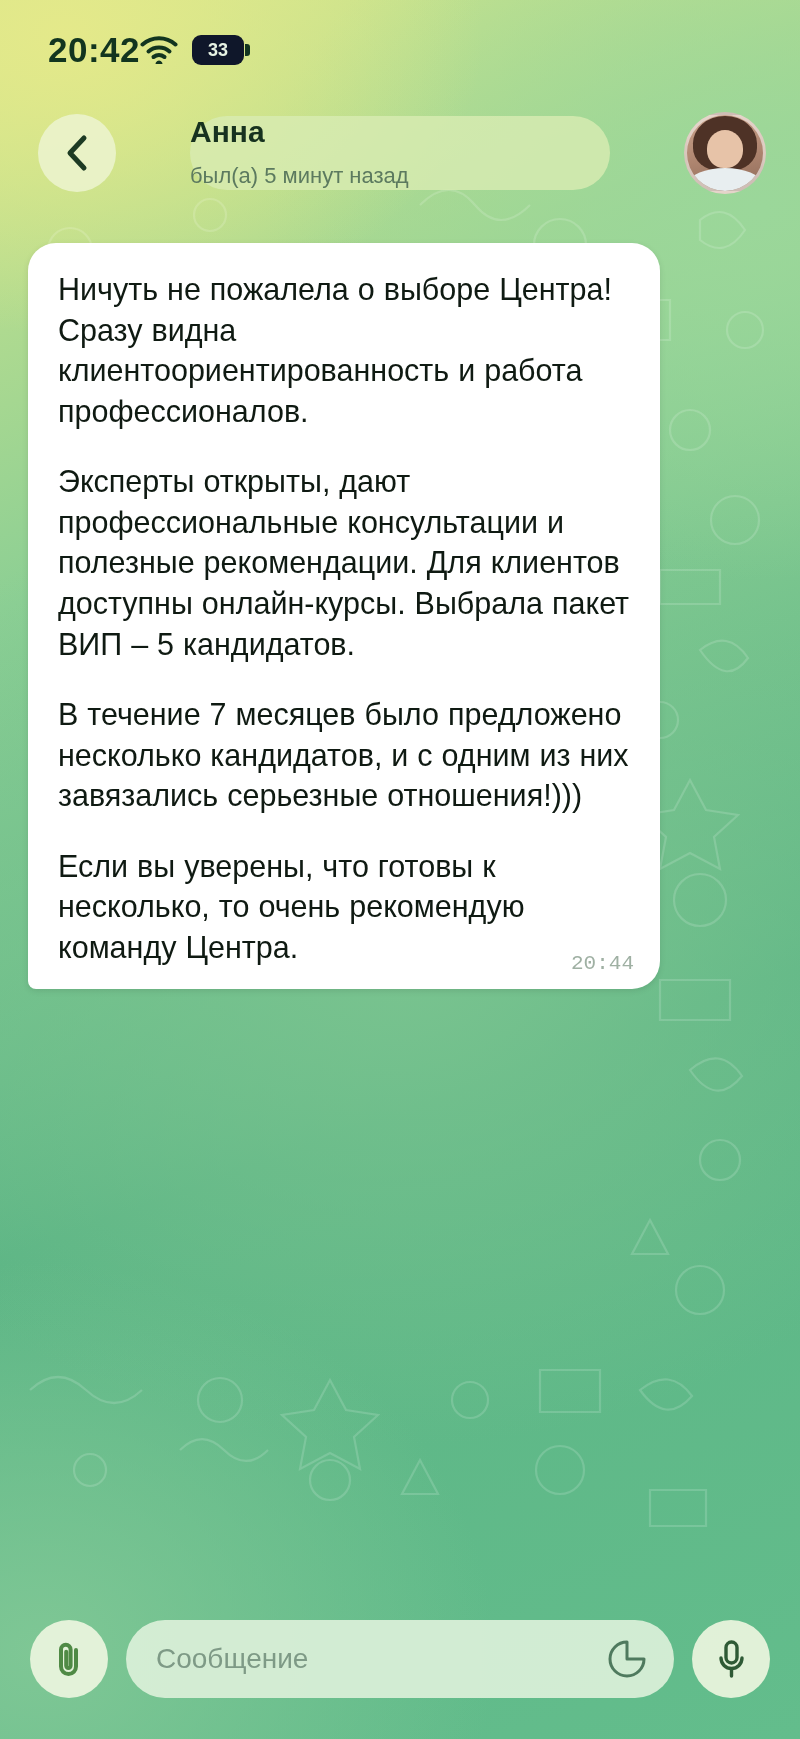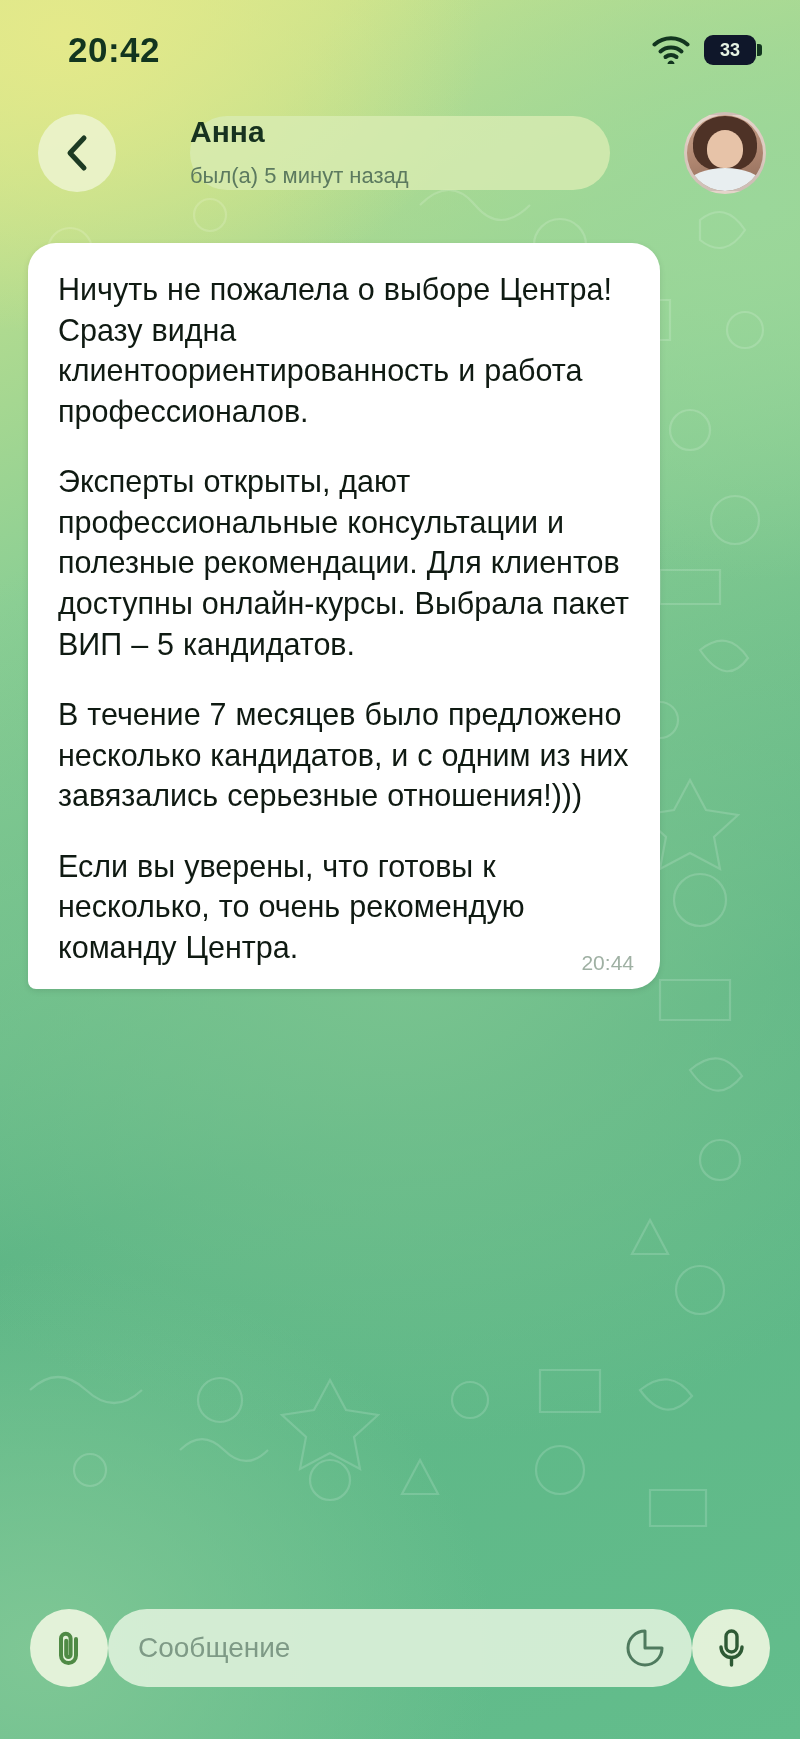--- a/index.html
+++ b/index.html
@@ -25,24 +25,22 @@
     opacity: 0.20;
     pointer-events: none;
   }
 
   
   .statusbar {
     position: relative;
     height: 100px;
     display: flex;
     align-items: center;
-    justify-content: space-between;
     padding: 0 44px 0 48px;
     color: #173a22;
-    margin-left: 20px;
   }
   .status-time {
     font-size: 35px;
     font-weight: bold;
     letter-spacing: 0.5px;
     color: #12351f;
   }
   .status-right {
     display: flex;
     align-items: center;
@@ -183,32 +181,34 @@
   }
   .bubble p + p {
     margin-top: 30px;
   }
   .msg-time {
     position: absolute;
     right: 26px;
     bottom: 14px;
     font-size: 21px;
     color: #9fb0a3;
+    font-family: Liberation Mono, monospace;
   }
 
   
   .inputbar {
     position: absolute;
     left: 0;
     right: 0;
-    bottom: 11px;
+    bottom: 0;
     height: 160px;
     display: flex;
     align-items: center;
     padding: 0 30px;
+    gap: 18px;
   }
   .round-btn {
     width: 78px;
     height: 78px;
     border-radius: 50%;
     background: rgba(235, 245, 222, 0.92);
     display: flex;
     align-items: center;
     justify-content: center;
     flex: 0 0 auto;

